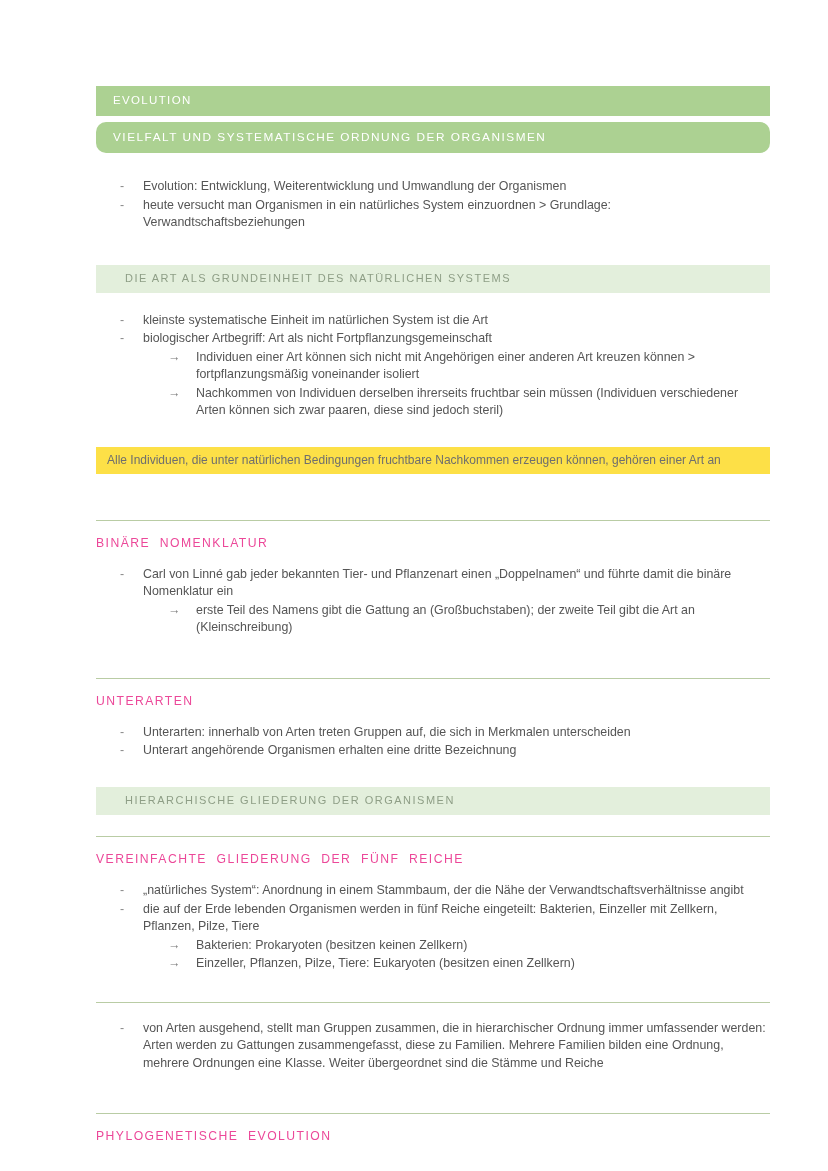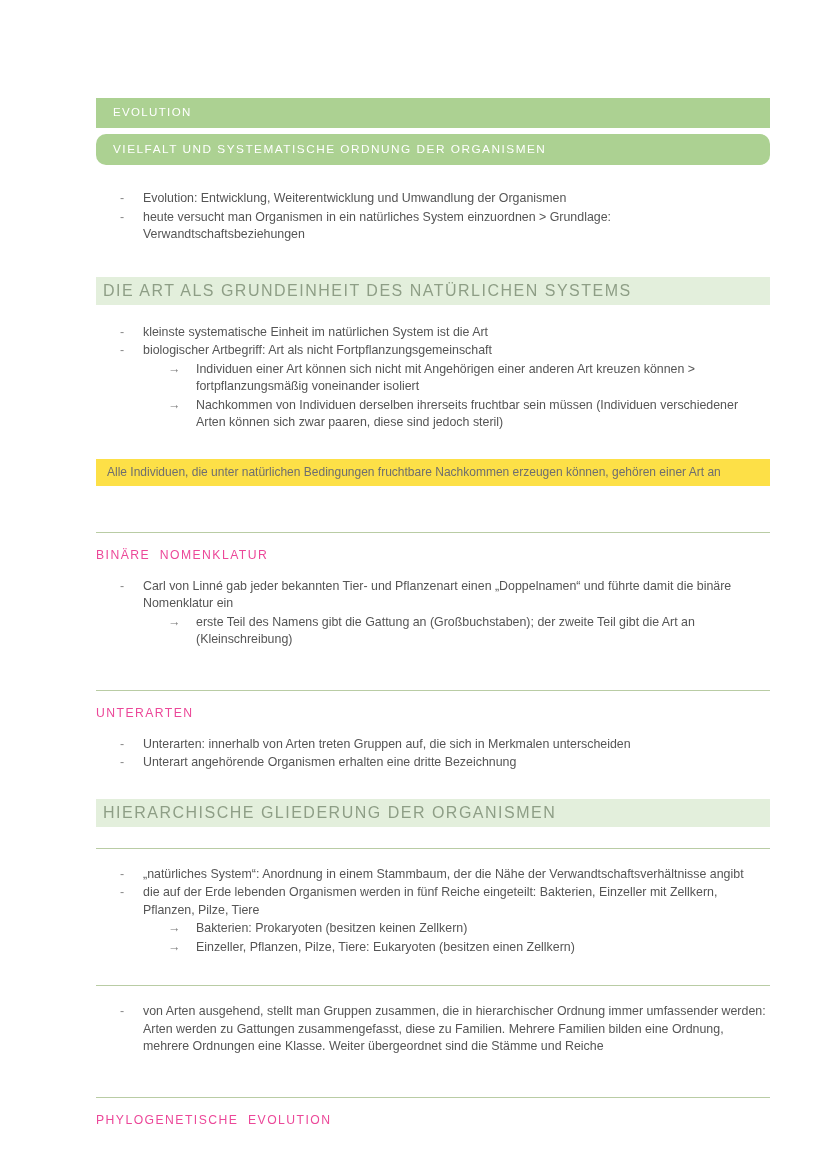--- a/index.html
+++ b/index.html
@@ -19,21 +19,21 @@
     position: absolute;
     left: 0;
     top: 0;
     width: 828px;
     height: 1171px;
     background: #ffffff;
   }
   .content {
     position: absolute;
     left: 96px;
-    top: 98px;
+    top: 86px;
     width: 674px;
   }
 
   
   .banner-solid {
     background: #acd192;
     color: #ffffff;
     font-size: 11.5px;
     letter-spacing: 1.35px;
     line-height: 1;
@@ -46,24 +46,24 @@
     font-weight: 400;
   }
   .banner-solid.tall {
     height: 31px;
     font-size: 11.8px;
     letter-spacing: 1.5px;
   }
   .banner-light {
     background: #e3efdc;
     color: #8e9e86;
-    font-size: 16px;
+    font-size: 11px;
     letter-spacing: 1.5px;
     line-height: 1;
-    padding-left: 7px;
+    padding-left: 29px;
     box-sizing: border-box;
     height: 28px;
     display: flex;
     align-items: center;
     font-weight: 400;
   }
 
   
   .rule {
     height: 1px;
@@ -201,20 +201,21 @@
       </li>
       <li class="bullet">
         <span class="dash">-</span>
         <span>Unterart angehörende Organismen erhalten eine dritte Bezeichnung</span>
       </li>
     </ul>
 
     <div class="banner-light" style="margin-top:27px;">HIERARCHISCHE  GLIEDERUNG  DER  ORGANISMEN</div>
 
     <div class="rule" style="margin-top:21px;"></div>
+    <div class="section-title" style="margin-top:16px;">VEREINFACHTE  GLIEDERUNG  DER  FÜNF  REICHE</div>
 
     <ul class="bullets" style="margin-top:17px;">
       <li class="bullet">
         <span class="dash">-</span>
         <span>„natürliches System“: Anordnung in einem Stammbaum, der die Nähe der Verwandtschaftsverhältnisse angibt</span>
       </li>
       <li class="bullet">
         <span class="dash">-</span>
         <span>die auf der Erde lebenden Organismen werden in fünf Reiche eingeteilt: Bakterien, Einzeller mit Zellkern, Pflanzen, Pilze, Tiere</span>
       </li>

